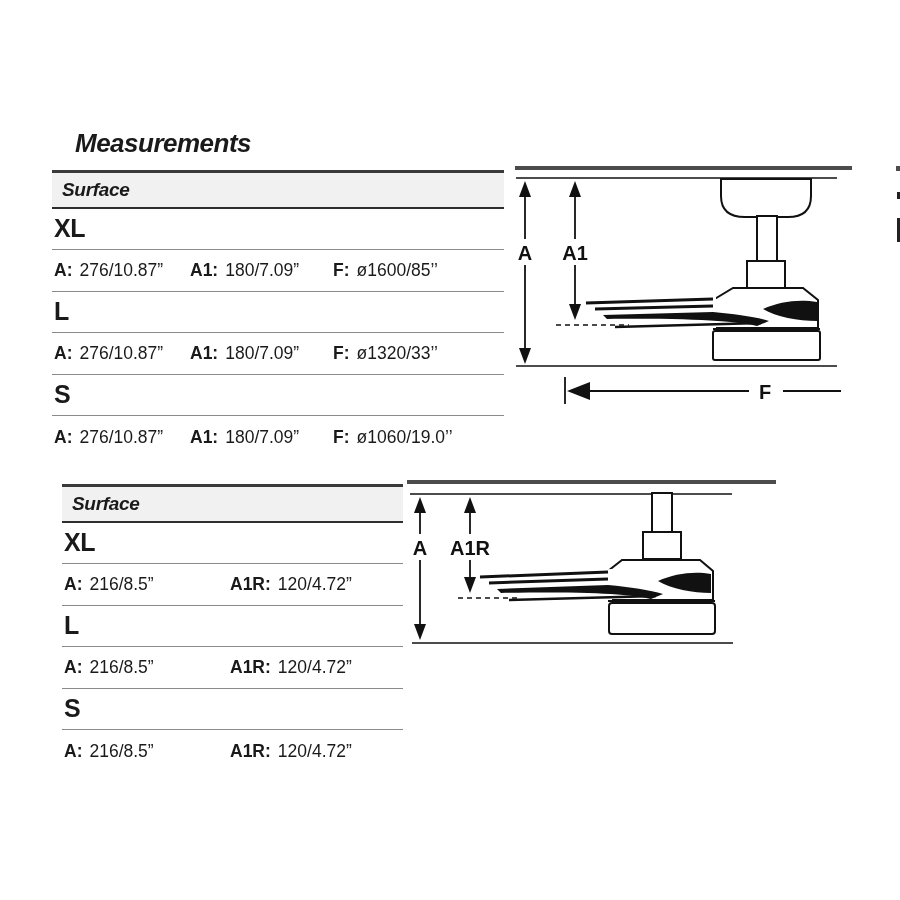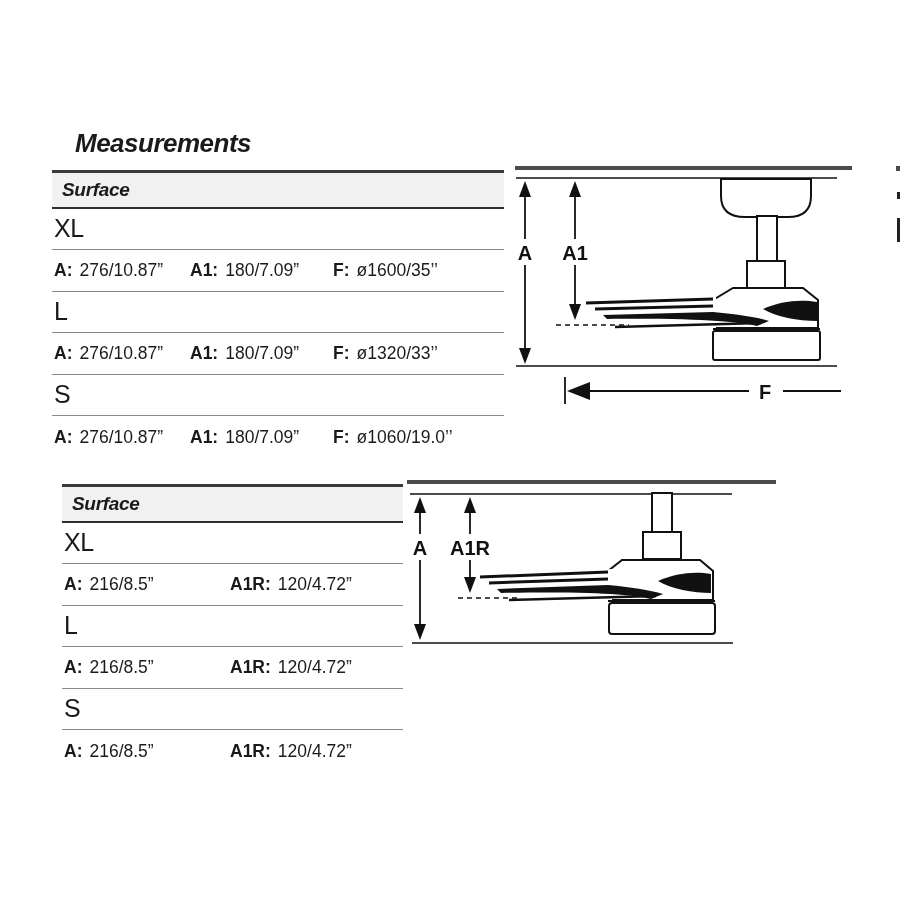--- a/index.html
+++ b/index.html
@@ -9,21 +9,21 @@
 
   
   .page-title { left:67px; top:128px; font-size:26px; font-weight:bold; font-style:italic; letter-spacing:-0.5px;margin-left:8px; }
 
   
   .spec-table { border-top:3px solid #3a3a3a; }
   .tbl-header { height:36px; background:#f1f1f1; border-bottom:2px solid #2e2e2e;
                 display:flex; align-items:center; padding-left:10px;
                 font-size:19px; font-weight:bold; font-style:italic; letter-spacing:-0.3px; }
   .size-row   { height:41px; display:flex; align-items:flex-end; padding-bottom:6px; padding-left:2px;
-                border-bottom:1px solid #8a8a8a; font-size:25px; font-weight:normal; letter-spacing:-0.5px; }
+                border-bottom:1px solid #8a8a8a; font-size:25px; font-weight:bold; letter-spacing:-0.5px; }
   .data-row   { height:42px; display:flex; align-items:center; border-bottom:1px solid #8a8a8a;
                 font-size:17.5px; padding-left:2px; }
   .data-row.last { border-bottom:none; }
   .pair { display:inline-flex; align-items:center; white-space:nowrap; }
   .pair .lbl { font-weight:bold; margin-right:7px; }
   .surface-tbl { left:52px; top:170px; width:452px; }
   .recessed-tbl{ left:62px; top:484px; width:341px; }
   .surface-tbl .p1 { width:136px; }
   .surface-tbl .p2 { width:143px; }
   .recessed-tbl .p1 { width:166px; }
@@ -50,21 +50,21 @@
     <span class="pair p1">
         <span class="lbl">A:</span>
         <span class="val">276/10.87”</span>
       </span>
     <span class="pair p2">
         <span class="lbl">A1:</span>
         <span class="val">180/7.09”</span>
       </span>
     <span class="pair p3">
         <span class="lbl">F:</span>
-        <span class="val">ø1600/35’’</span>
+        <span class="val">ø1600/85’’</span>
       </span>
   </div>
 
   <div class="size-row">
     <span>L</span>
   </div>
   <div class="data-row">
     <span class="pair p1">
         <span class="lbl">A:</span>
         <span class="val">276/10.87”</span>

